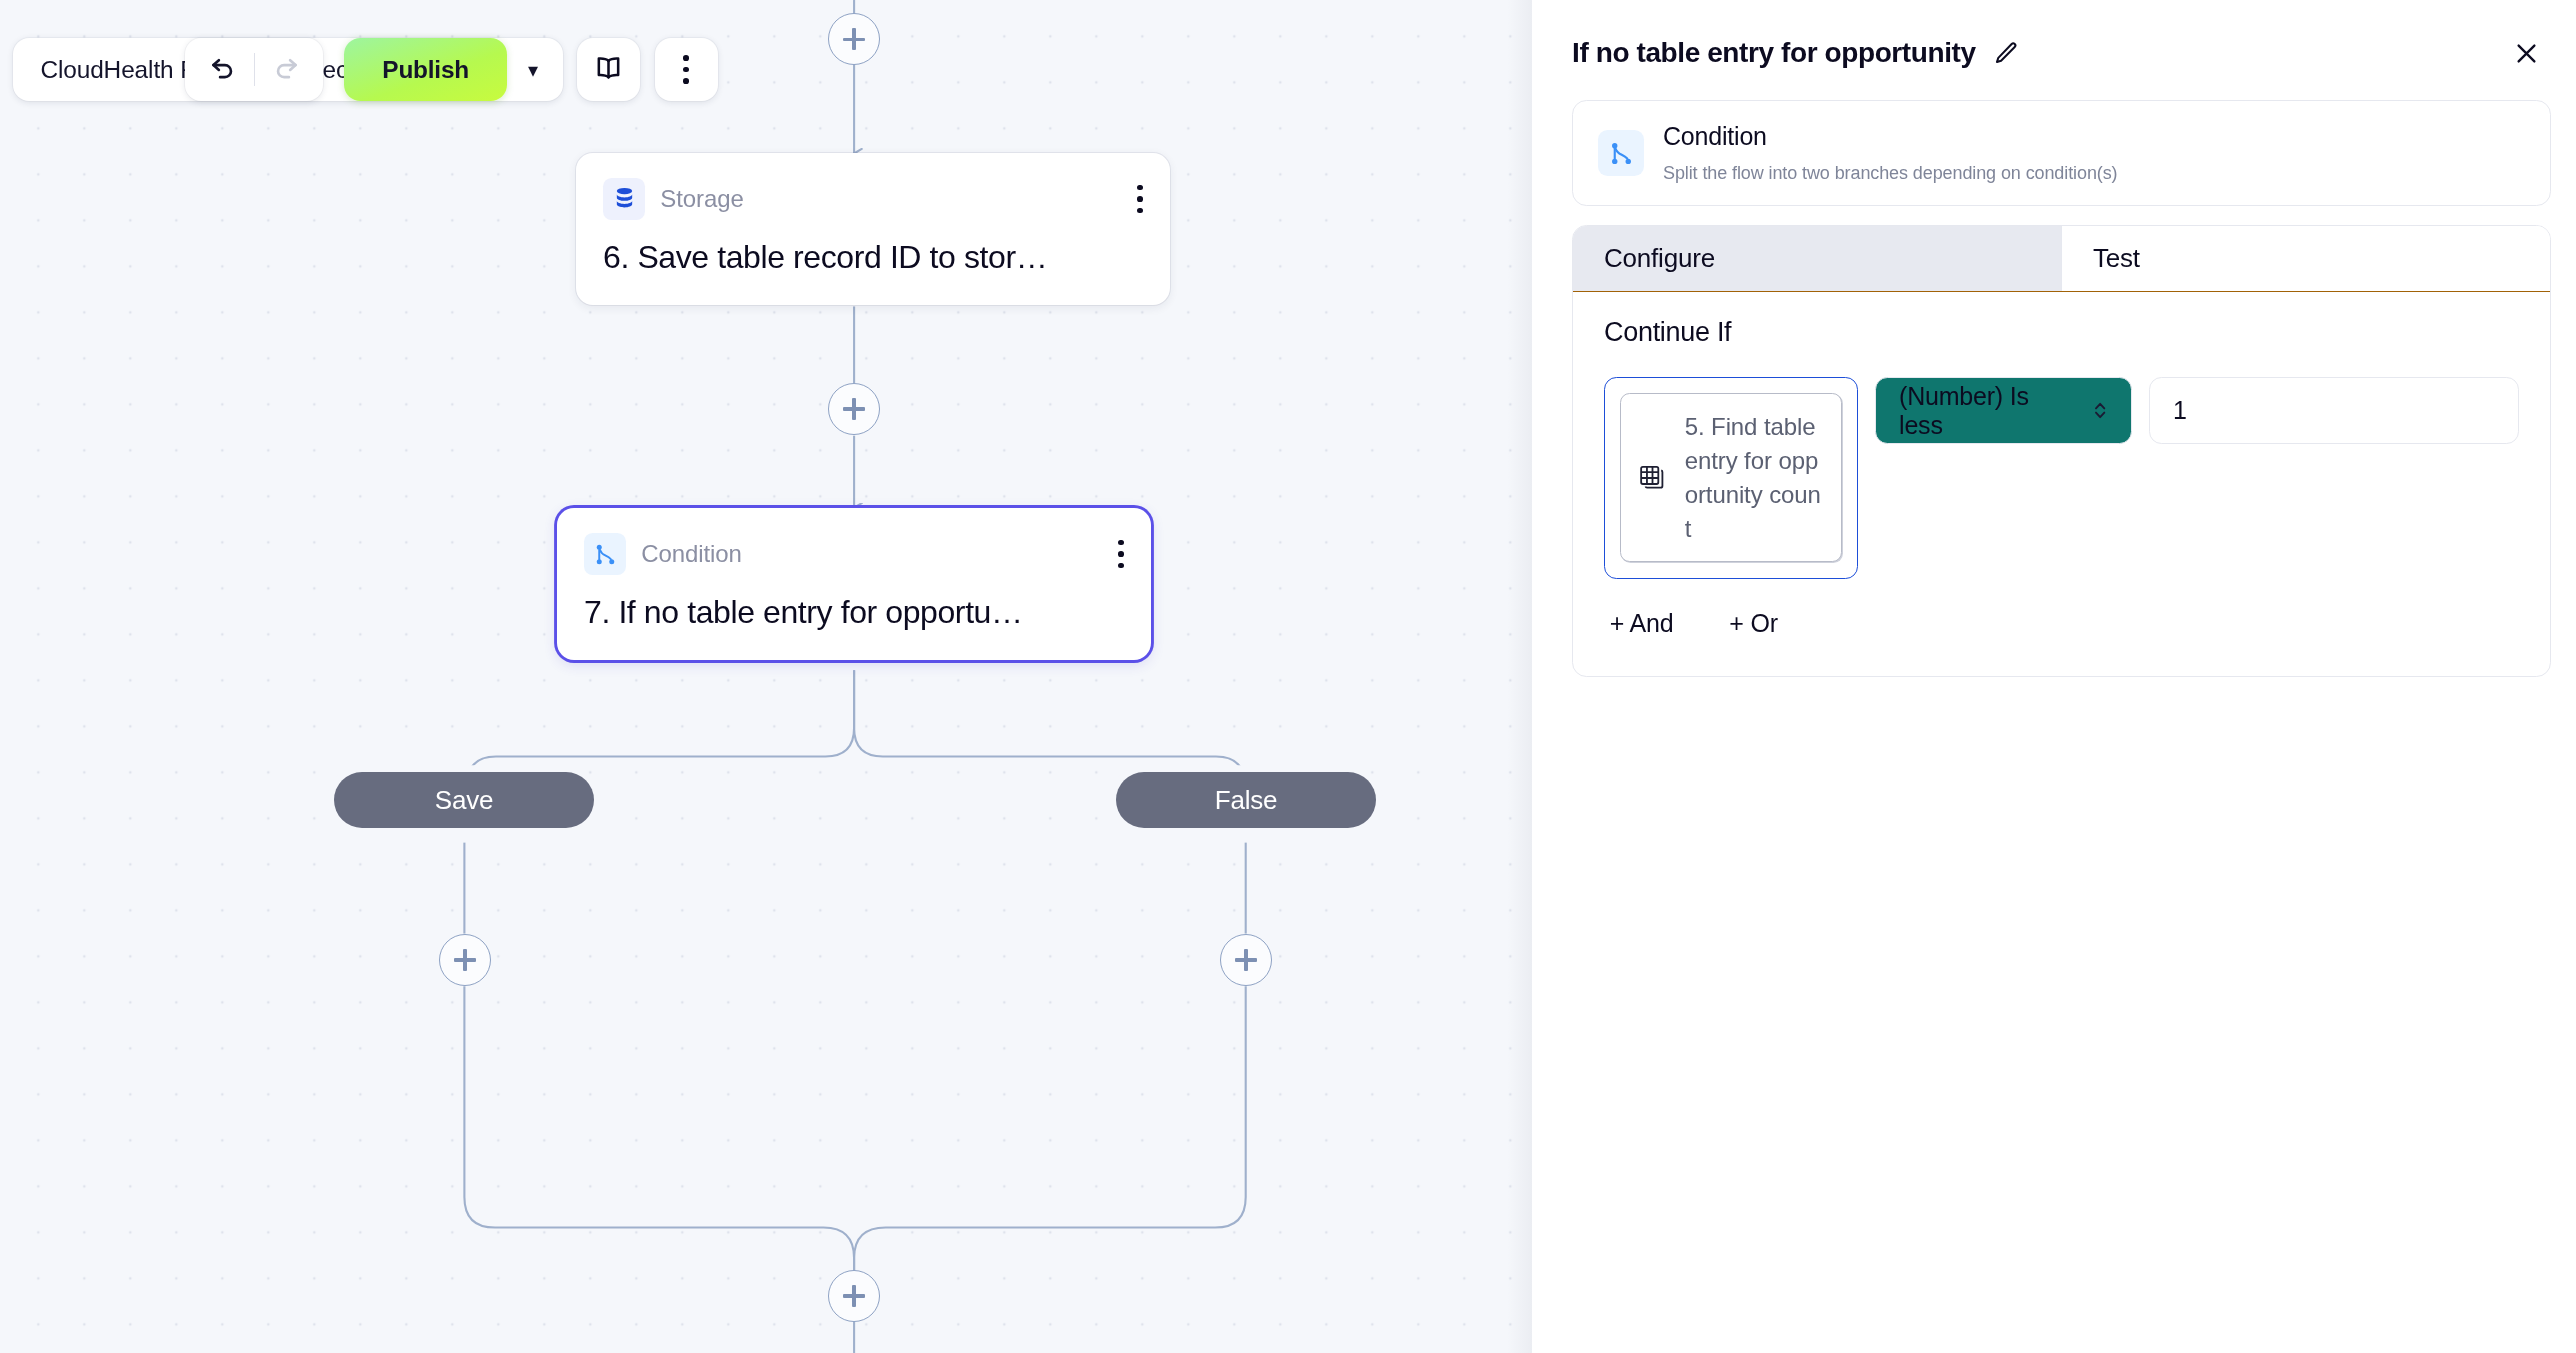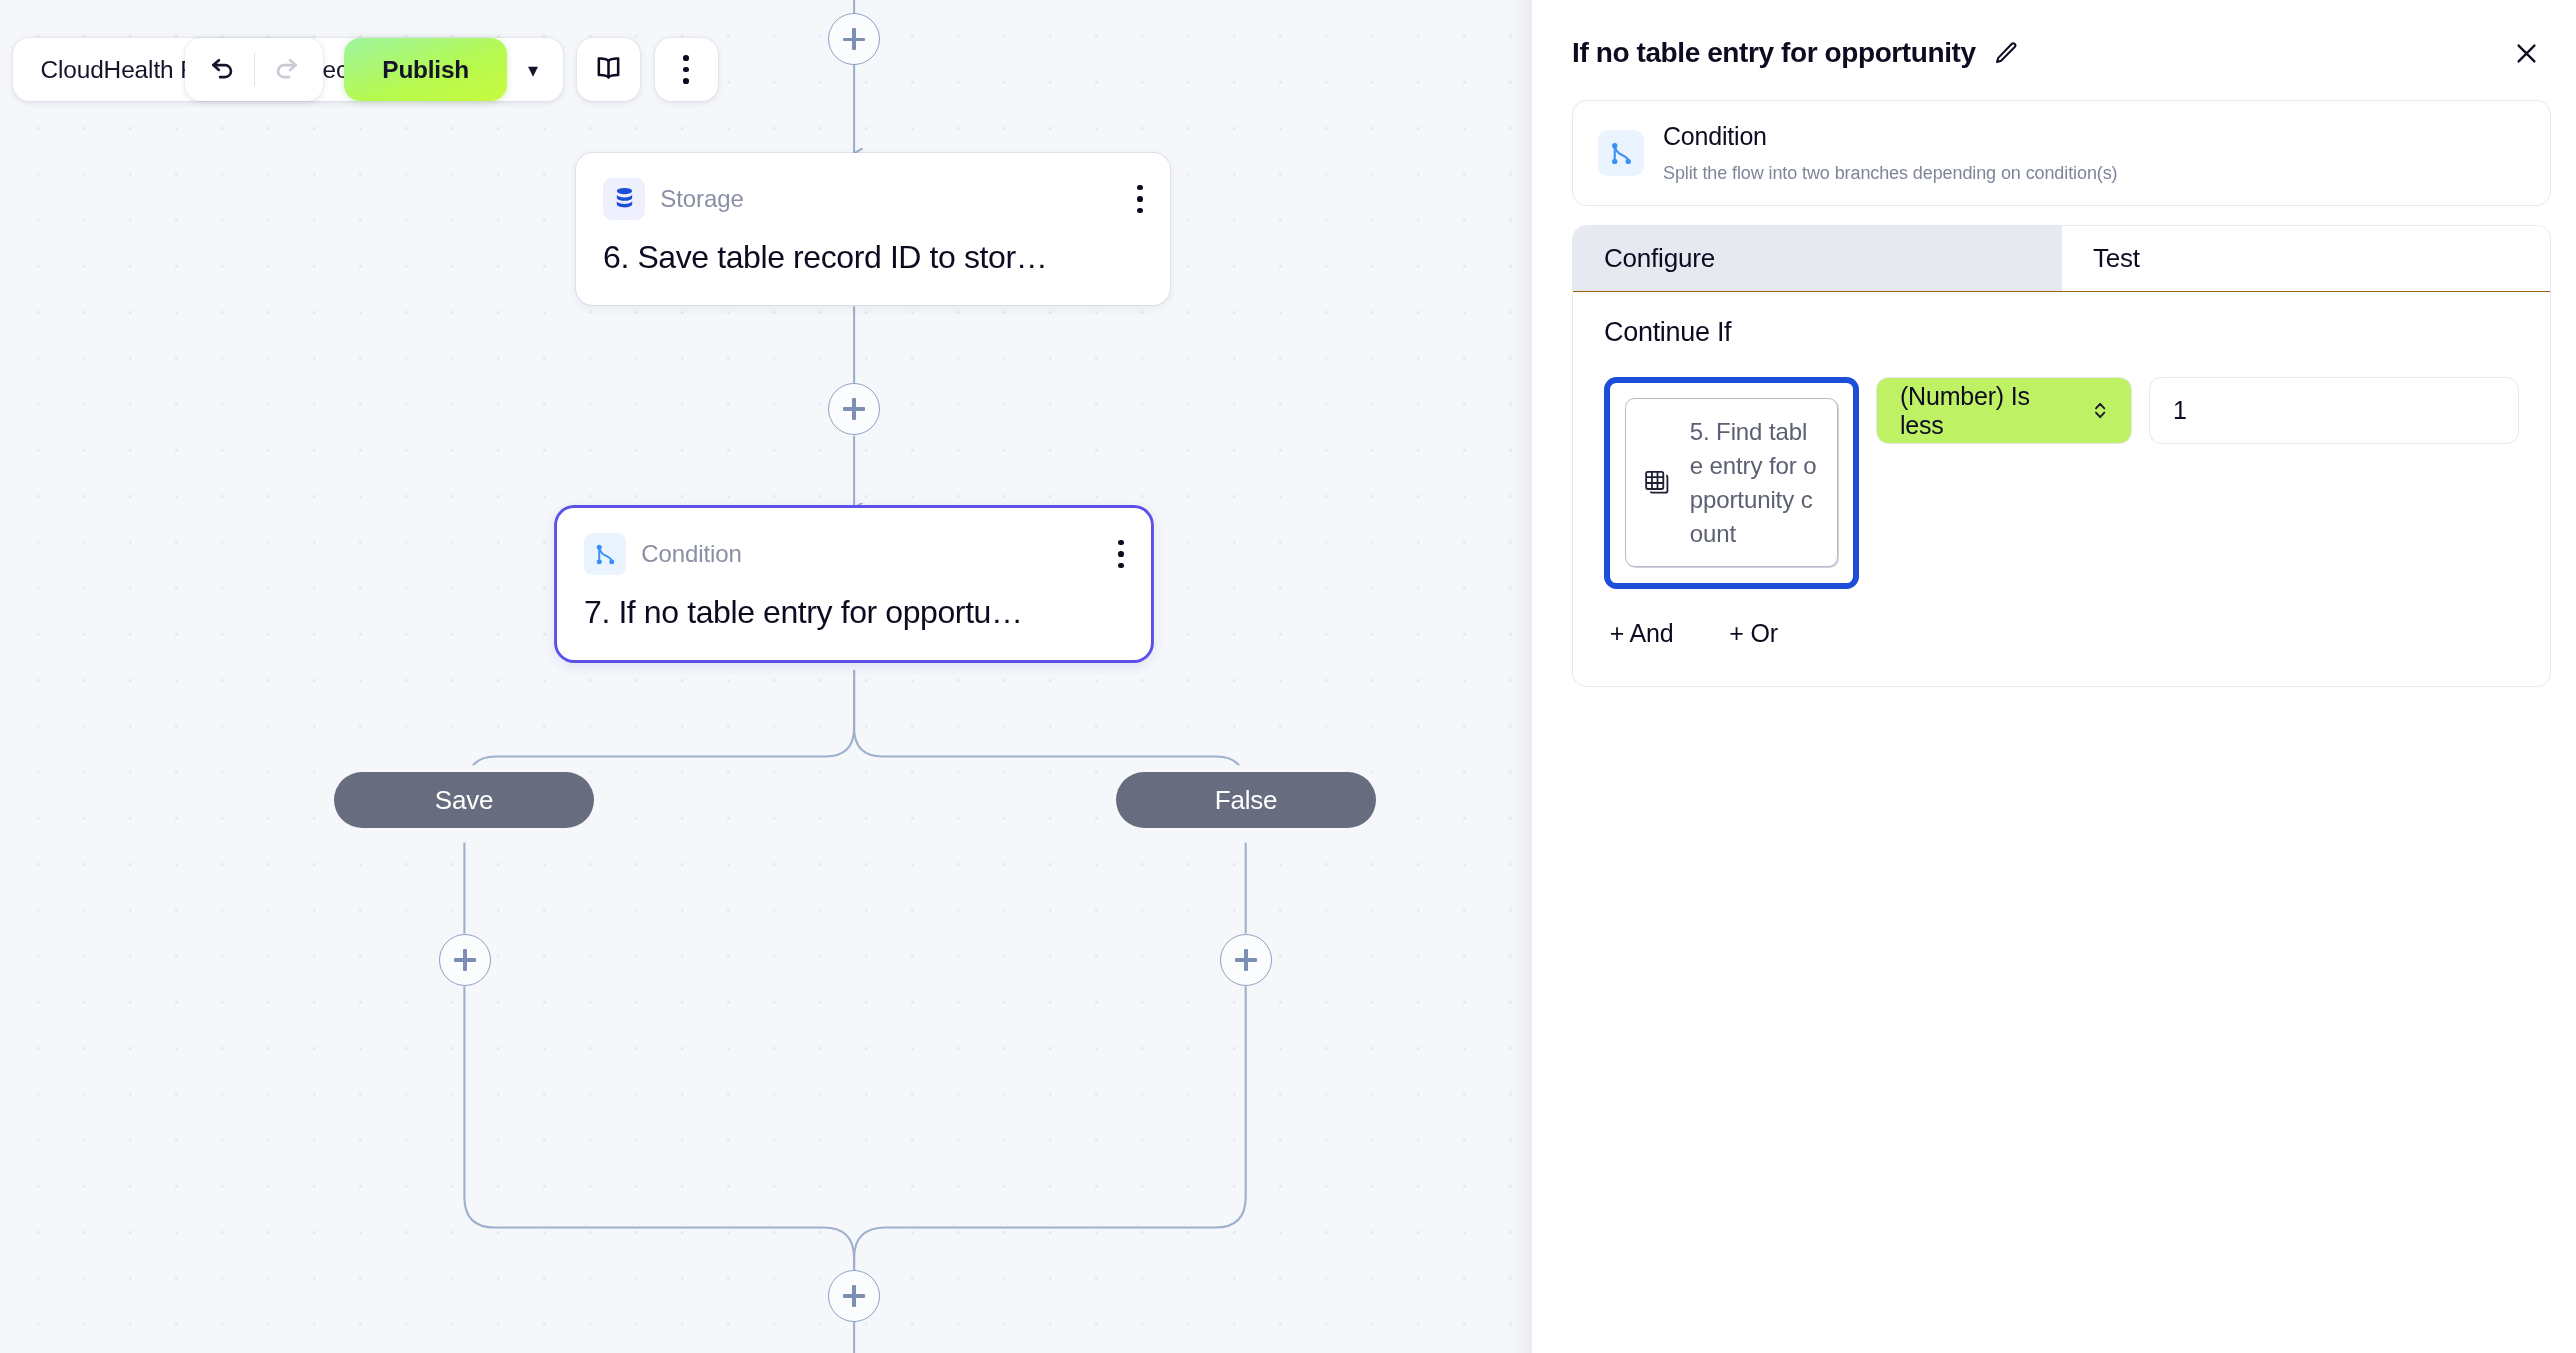--- a/index.html
+++ b/index.html
@@ -145,37 +145,37 @@
     letter-spacing: -0.2px; background: #fff;
   }
   .tab.active { background: #e7e9f0; }
   .tab + .tab { border-left: 1px solid #e6e8ef; }
 
   .config-body { padding: 25px 31px 38px 31px; }
   .continue-if { font-size: 27px; color: #0c0b20; letter-spacing: -0.3px; }
 
   .cond-row { display: flex; align-items: flex-start; gap: 17px; margin-top: 29px; }
   .token-wrap {
-    width: 306px; border: 6px solid #1d4ed8; border-radius: 12.4px; padding: 15.3px;
+    width: 306px; border: 1px solid #1d4ed8; border-radius: 12.4px; padding: 15.3px;
     background: #fff;
   }
   .token-chip {
     border: 1.3px solid #b7bbc8; border-radius: 9.6px; background: #fff;
     display: flex; align-items: center; gap: 13.4px; padding: 15.3px 17px;
     box-shadow: 1px 1px 0 0 #cfd2dc;
   }
   .token-chip .tk-icon { flex: 0 0 33px; display: flex; align-items: center; }
   .token-chip .tk-text {
     font-size: 24px; color: #5b6072; line-height: 1.42; letter-spacing: -0.1px;
     word-break: break-all;
   }
   .op-select {
     width: 306px; height: 67px; border: 1px solid #e6e8ef; border-radius: 12.4px;
     display: flex; align-items: center; gap: 13.4px; padding: 0 23px;
-    font-size: 25px; color: #0c0b20; background: #bef264; cursor: pointer; letter-spacing: -0.2px;
+    font-size: 25px; color: #0c0b20; background: #0f766e; cursor: pointer; letter-spacing: -0.2px;
   }
   .op-select .stepper { margin-left: auto; display: flex; flex-direction: column; align-items: center; line-height: 0.72; color: #1b1a33; font-size: 17px;}
   .val-input {
     flex: 1 1 auto; height: 67px; border: 1px solid #e6e8ef; border-radius: 12.4px;
     padding: 0 23px; font-size: 25px; color: #0c0b20; background: #fff;
     font-family: "Liberation Sans", sans-serif; outline: none; letter-spacing: -0.2px;
   }
   .logic-row { display: flex; gap: 56px; margin-top: 30px; padding-left: 5.7px; }
   .logic-btn {
     font-size: 25px; color: #0c0b20; cursor: pointer; letter-spacing: -0.2px;

